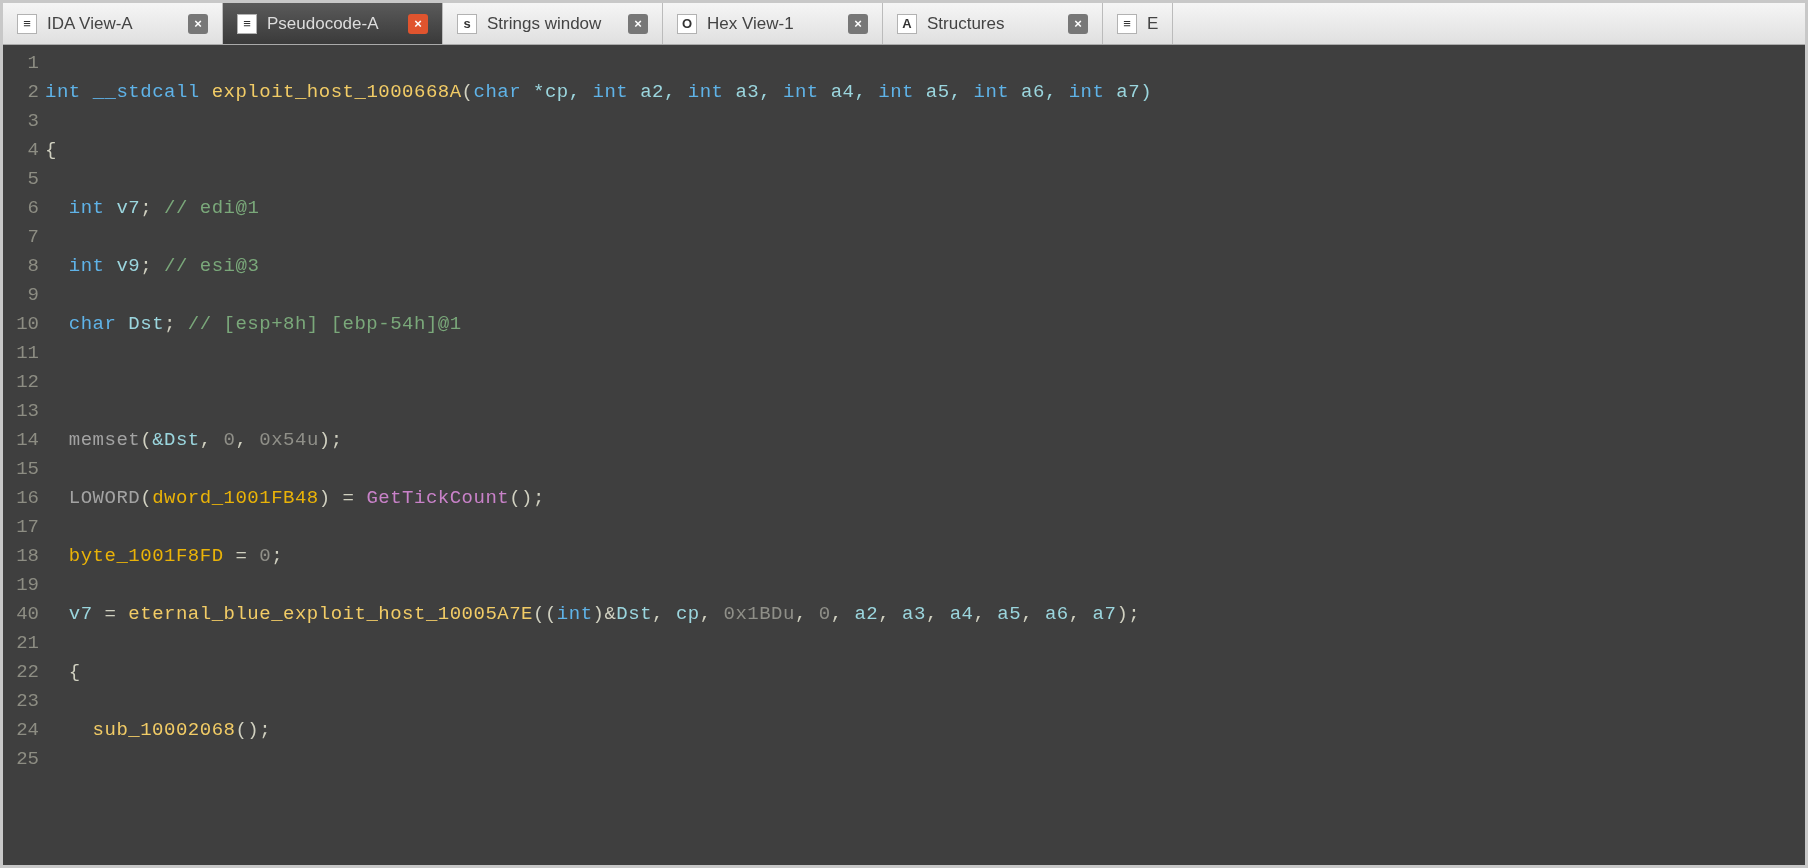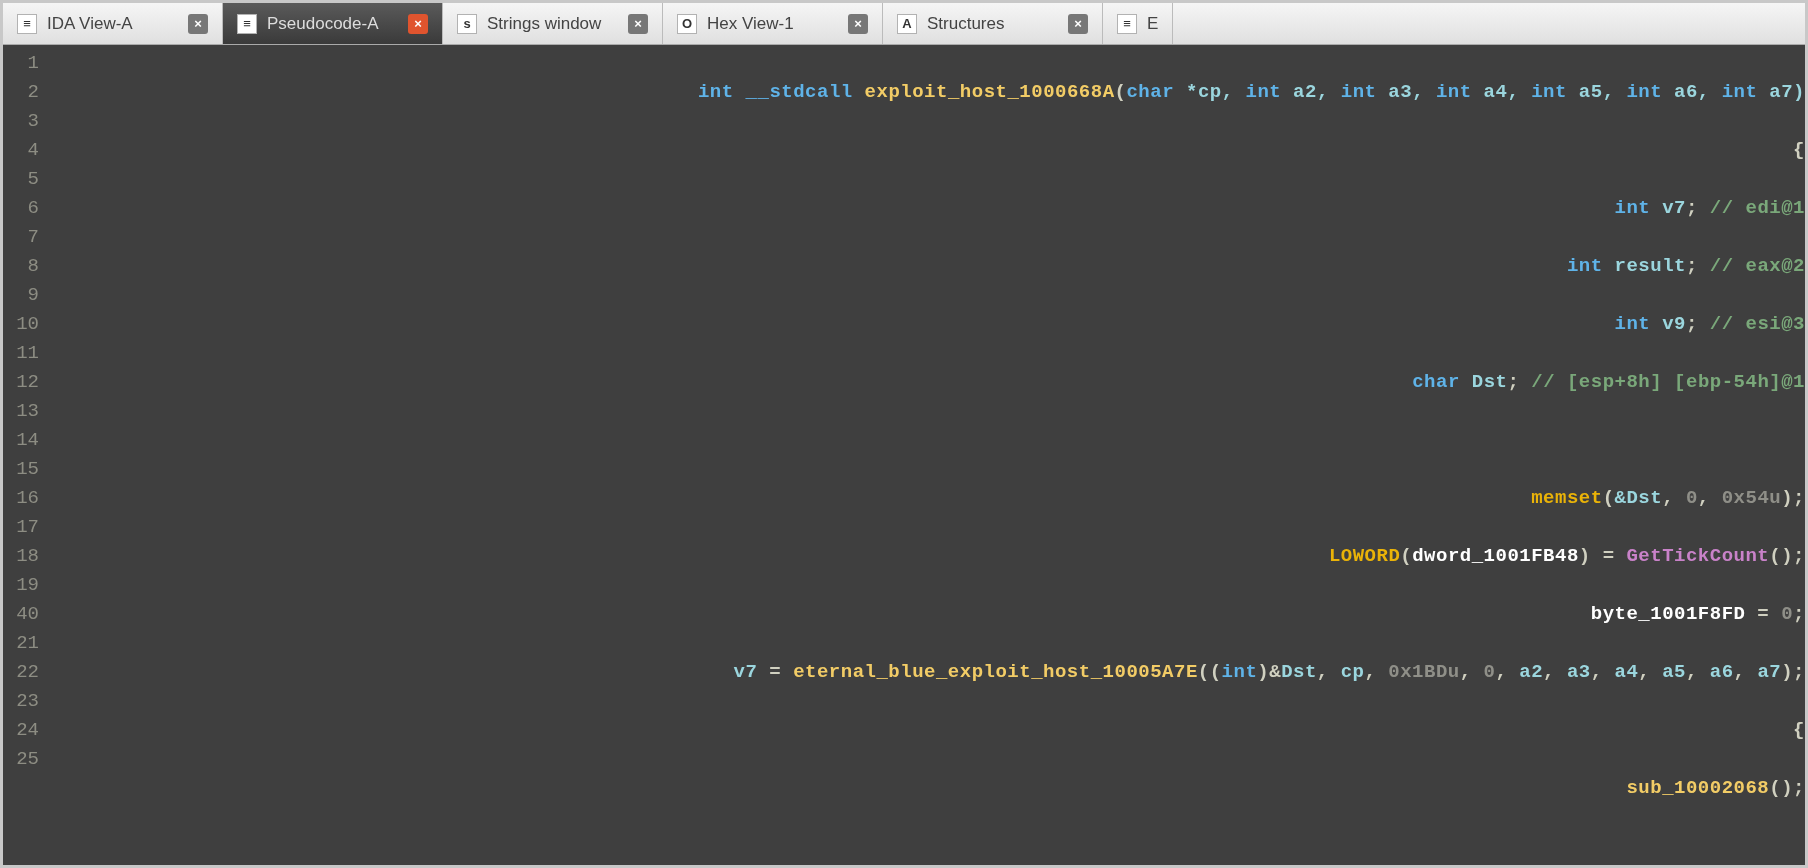--- a/index.html
+++ b/index.html
@@ -85,33 +85,32 @@
   line-height: 29px;
   font-size: 19px;
 }
 .code {
   flex: 1;
   white-space: pre;
   color: #d0d0c0;
   line-height: 29px;
   font-size: 19px;
   letter-spacing: 0.5px;
-  font-weight: 700;
-  text-align: right;
+  font-weight: 400;
 }
 .kw   { color: #5fb3e8; }      
 .func { color: #f2cc66; }      
 .call { color: #c982c9; }      
 .var  { color: #9bd6de; margin-top: 28px; }      
-.glob { color: #ffffff; }      
+.glob { color: #eab308; }      
 .num  { color: #8f8f88; }      
 .cmnt { color: #7aa87a; }      
 .pun  { color: #d0d0c0; }
 .param{ color: #9bd6de; }
-.mem  { color: #eab308; }
+.mem  { color: #a3a3a3; }
 </style>
 </head>
 <body>
 
 <div class="main-container">
 
   <div class="tab-bar">
     <div class="tab">
       <span class="tab-icon">≡</span>
       <span class="tab-label">IDA View-A</span>
@@ -168,21 +167,20 @@
       <div>21</div>
       <div>22</div>
       <div>23</div>
       <div>24</div>
       <div>25</div>
     </div>
     <div class="code">
 <div><span class="kw">int</span> <span class="kw">__stdcall</span> <span class="func">exploit_host_1000668A</span><span class="pun">(</span><span class="kw">char</span><span class="param"> *cp, </span><span class="kw">int</span><span class="param"> a2, </span><span class="kw">int</span><span class="param"> a3, </span><span class="kw">int</span><span class="param"> a4, </span><span class="kw">int</span><span class="param"> a5, </span><span class="kw">int</span><span class="param"> a6, </span><span class="kw">int</span><span class="param"> a7)</span></div>
 <div><span class="pun">{</span></div>
 <div>  <span class="kw">int</span><span class="var"> v7</span><span class="pun">; </span><span class="cmnt">// edi@1</span></div>
-<div>  <span class="kw">int</span><span class="var"> result</span><span class="pun">; </span><span class="cmnt">// eax@2</span></div>
 <div>  <span class="kw">int</span><span class="var"> v9</span><span class="pun">; </span><span class="cmnt">// esi@3</span></div>
 <div>  <span class="kw">char</span><span class="var"> Dst</span><span class="pun">; </span><span class="cmnt">// [esp+8h] [ebp-54h]@1</span></div>
 <div> </div>
 <div>  <span class="mem">memset</span><span class="pun">(</span><span class="var">&amp;Dst</span><span class="pun">, </span><span class="num">0</span><span class="pun">, </span><span class="num">0x54u</span><span class="pun">);</span></div>
 <div>  <span class="mem">LOWORD</span><span class="pun">(</span><span class="glob">dword_1001FB48</span><span class="pun">) = </span><span class="call">GetTickCount</span><span class="pun">();</span></div>
 <div>  <span class="glob">byte_1001F8FD</span><span class="pun"> = </span><span class="num">0</span><span class="pun">;</span></div>
 <div>  <span class="var">v7</span><span class="pun"> = </span><span class="func">eternal_blue_exploit_host_10005A7E</span><span class="pun">((</span><span class="kw">int</span><span class="pun">)&amp;</span><span class="var">Dst</span><span class="pun">, </span><span class="param">cp</span><span class="pun">, </span><span class="num">0x1BDu</span><span class="pun">, </span><span class="num">0</span><span class="pun">, </span><span class="param">a2</span><span class="pun">, </span><span class="param">a3</span><span class="pun">, </span><span class="param">a4</span><span class="pun">, </span><span class="param">a5</span><span class="pun">, </span><span class="param">a6</span><span class="pun">, </span><span class="param">a7</span><span class="pun">);</span></div>
 <div>  <span class="pun">{</span></div>
 <div>    <span class="func">sub_10002068</span><span class="pun">();</span></div>
 

